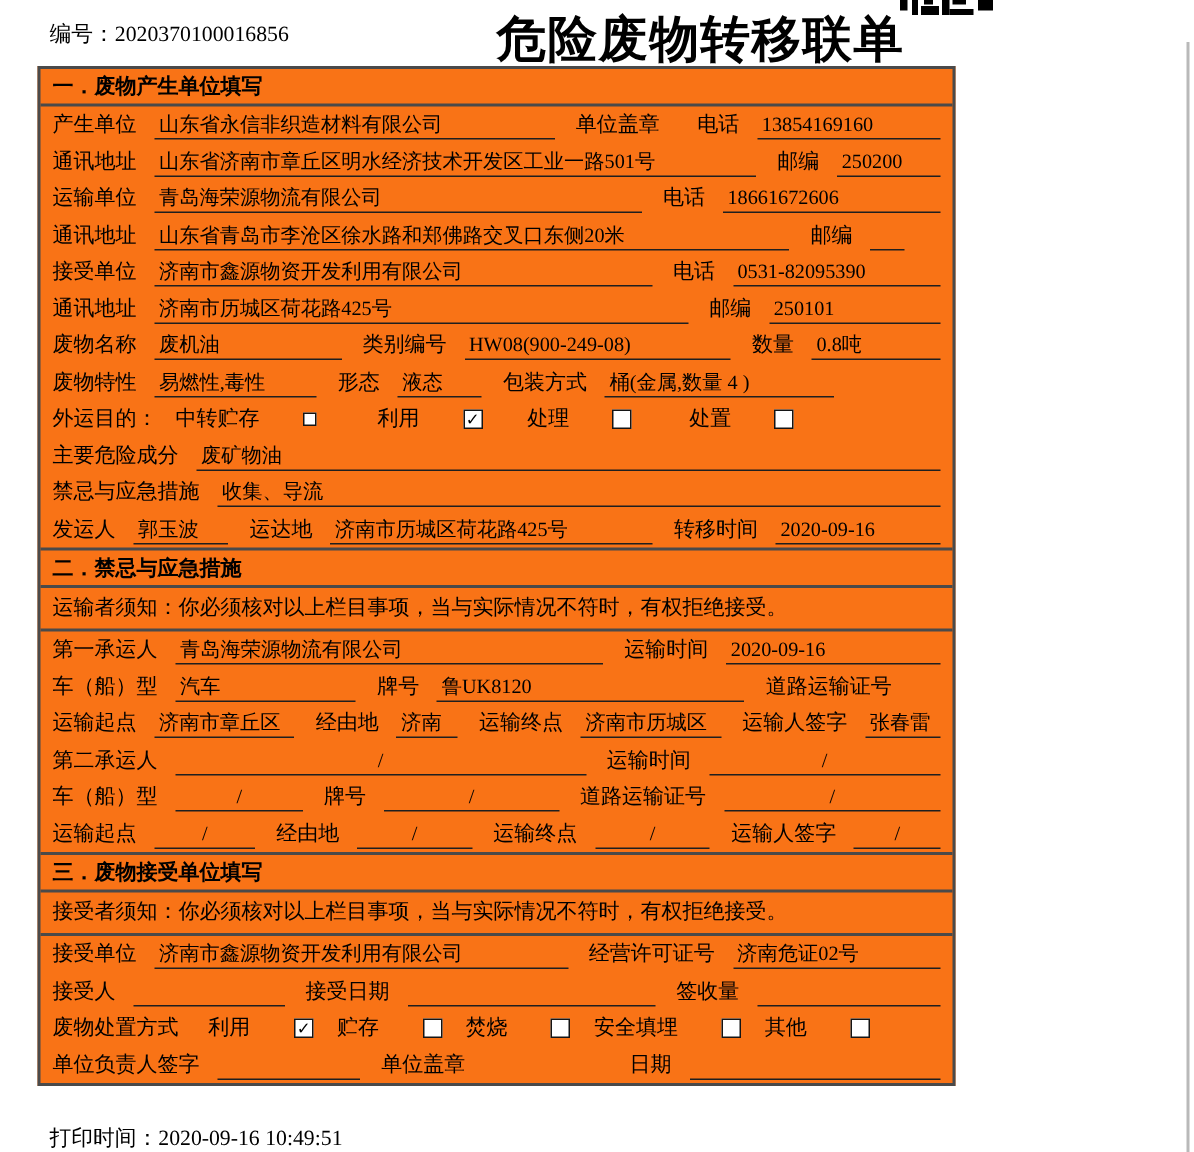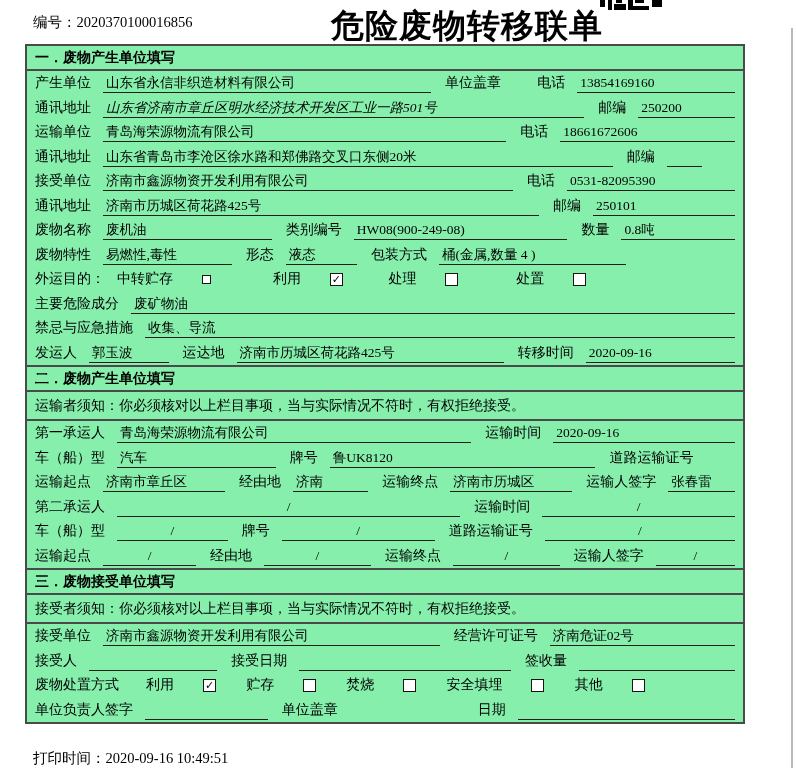--- a/index.html
+++ b/index.html
@@ -10,22 +10,22 @@
   }
   .serial{position:absolute;left:33px;top:13px;font-size:14.5px;white-space:nowrap;}
   .doc-title{
     position:absolute;left:331px;top:4px;font-size:33px;font-weight:bold;
     font-family:"Liberation Sans","DejaVu Sans",sans-serif;letter-spacing:1px;white-space:nowrap;
   }
   .qr-fragment{position:absolute;left:600px;top:0;}
   .page-edge{position:absolute;left:791px;top:28px;width:2px;height:740px;background:#b9b9b9;}
 
   .form-table{
-    position:absolute;left:25px;top:44px;width:720px;
-    border:2px solid #4a4a4a;background:#86efac;box-sizing:border-box;
+    position:absolute;left:25px;top:44px;width:612px;
+    border:2px solid #4a4a4a;background:#f97316;box-sizing:border-box;
   }
   .section-title{
     font-family:"Liberation Sans","DejaVu Sans",sans-serif;
     font-weight:bold;font-size:14px;line-height:19px;
     padding:2px 8px;border-bottom:2px solid #4a4a4a;
   }
   .section + .section .section-title{border-top:2px solid #4a4a4a;}
   .row{
     display:flex;align-items:center;height:24.5px;padding:0 8px;
     font-size:14px;white-space:nowrap;box-sizing:border-box;
@@ -80,21 +80,21 @@
       <div class="row">
         <span class="lbl">产生单位</span>
         <span class="val" style="flex-grow: 300;">山东省永信非织造材料有限公司</span>
         <span class="lbl">单位盖章</span>
         <span class="spacer" style="flex-grow: 55;"></span>
         <span class="lbl">电话</span>
         <span class="val" style="flex-grow: 175;">13854169160</span>
       </div>
       <div class="row">
         <span class="lbl">通讯地址</span>
-        <span class="val" style="flex-grow: 460; font-style: italic;">山东省济南市章丘区明水经济技术开发区工业一路501号</span>
+        <span class="val" style="flex-grow: 460;">山东省济南市章丘区明水经济技术开发区工业一路501号</span>
         <span class="lbl">邮编</span>
         <span class="val" style="flex-grow: 160;">250200</span>
       </div>
       <div class="row">
         <span class="lbl">运输单位</span>
         <span class="val" style="flex-grow: 460;">青岛海荣源物流有限公司</span>
         <span class="lbl">电话</span>
         <span class="val" style="flex-grow: 175;">18661672606</span>
       </div>
       <div class="row">
@@ -167,21 +167,21 @@
       <div class="row">
         <span class="lbl">发运人</span>
         <span class="val" style="flex-grow: 70;">郭玉波</span>
         <span class="lbl">运达地</span>
         <span class="val" style="flex-grow: 225;">济南市历城区荷花路425号</span>
         <span class="lbl">转移时间</span>
         <span class="val" style="flex-grow: 170;">2020-09-16</span>
       </div>
     </div>
     <div class="section">
-      <div class="section-title">二．废物产生单位填写</div>
+      <div class="section-title">二．禁忌与应急措施</div>
       <div class="notice-row">运输者须知：你必须核对以上栏目事项，当与实际情况不符时，有权拒绝接受。</div>
       <div class="row">
         <span class="lbl">第一承运人</span>
         <span class="val" style="flex-grow: 310;">青岛海荣源物流有限公司</span>
         <span class="lbl">运输时间</span>
         <span class="val" style="flex-grow: 175;">2020-09-16</span>
       </div>
       <div class="row">
         <span class="lbl">车（船）型</span>
         <span class="val" style="flex-grow: 85;">汽车</span>

